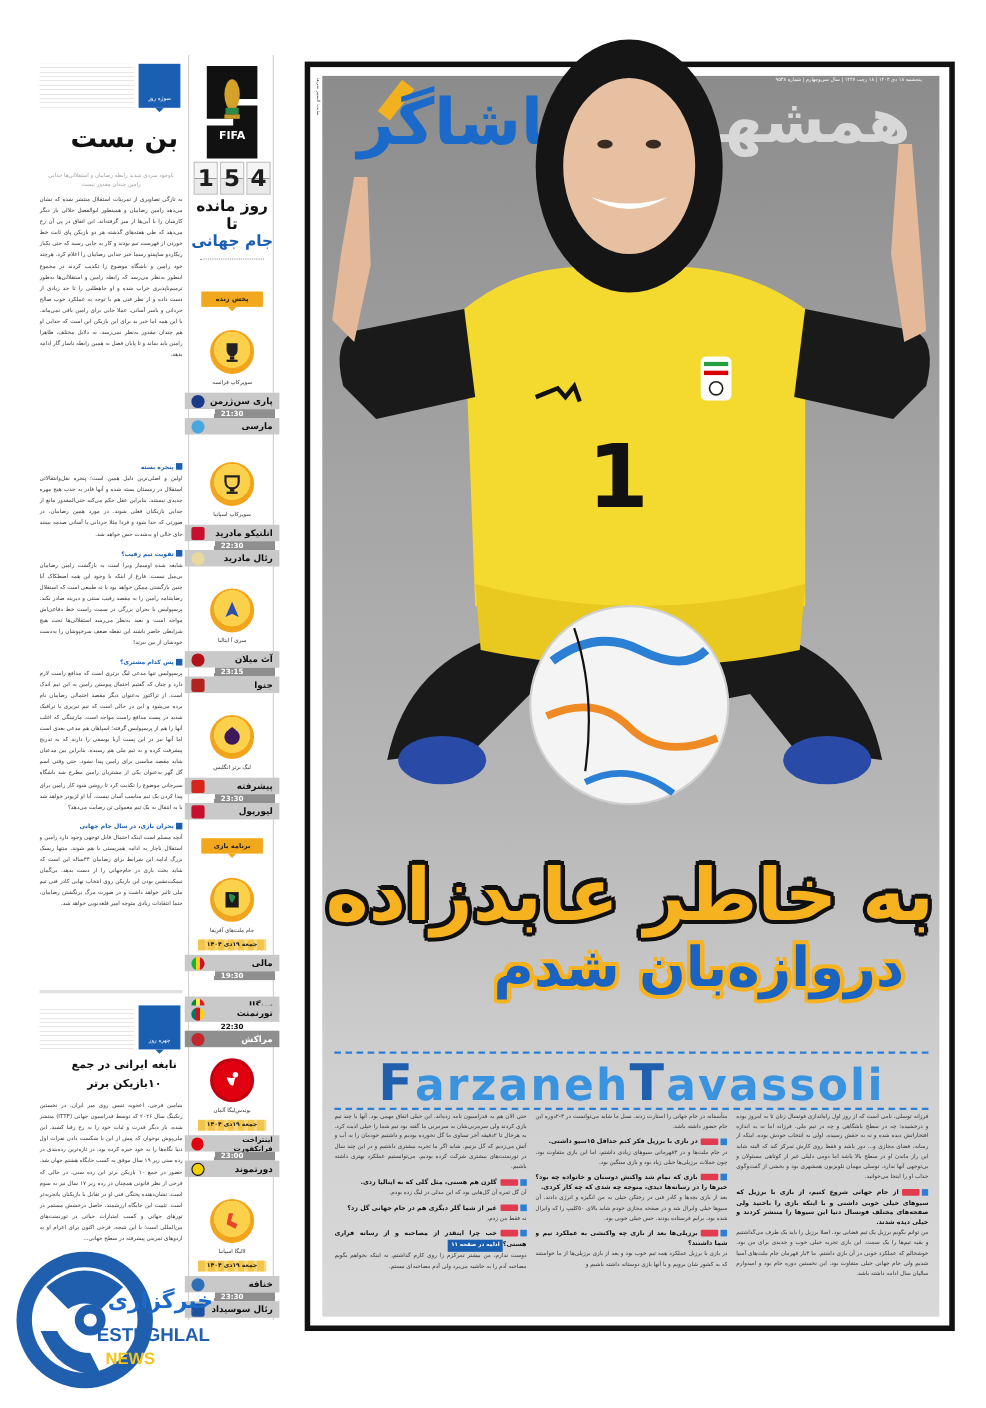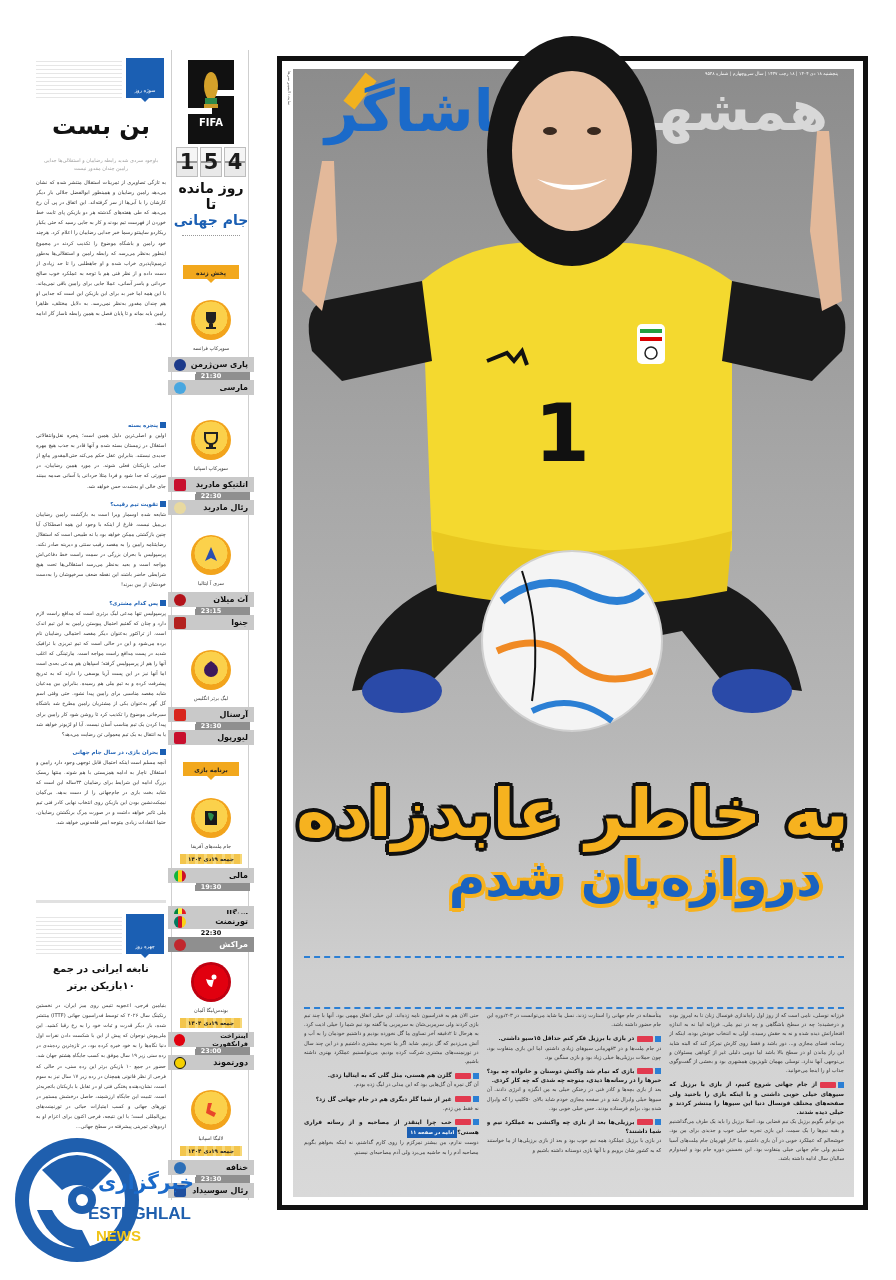--- a/index.html
+++ b/index.html
@@ -8,21 +8,21 @@
 
   
   .left-col { position: absolute; left: 36px; top: 52px; width: 130px; }
   .section-tag {
     position: absolute; width: 38px; height: 40px; background: #1b5fb3; color: #fff;
     font-size: 5px; display: flex; align-items: flex-end; justify-content: center; padding-bottom: 5px;
   }
   .section-tag::after { content: ""; position: absolute; bottom: -4px; left: 50%; margin-left: -4px;
     border-left: 4px solid transparent; border-right: 4px solid transparent; border-top: 4px solid #1b5fb3; }
   .tag-lines { position: absolute; height: 40px; background: repeating-linear-gradient(#fff 0 3px, #e6e6e6 3px 4px); }
-  .headline { position: absolute; font-weight: bold; text-align: center; color: #111; }
+  .headline { position: absolute; font-weight: bold; text-align: center; color: #111; margin-left: 12px; }
   .subline { position: absolute; text-align: center; color: #a0a0a0; font-size: 5px; line-height: 8px; }
   .body-text { position: absolute; font-size: 5.1px; line-height: 10.1px; color: #333; text-align: justify; overflow: hidden; }
   .sub-heading { font-weight: bold; color: #1b5fb3; font-size: 5.5px; }
   .sub-heading .box { display: inline-block; width: 6px; height: 6px; background: #1b5fb3; margin-left: 2px; vertical-align: middle; }
   .para { margin-bottom: 8px; }
   .rule { position: absolute; height: 3px; background: #e1e1e1; }
 
   
   .match-col { position: absolute; left: 171px; top: 50px; width: 78px; height: 1150px; border-left: 1px solid #cfcfcf; border-right: 1px solid #cfcfcf; }
   .wc-logo { position: absolute; left: 10px; top: 6px; width: 58px; height: 92px; }
@@ -216,21 +216,21 @@
 
   <div class="match" style="top:600px;">
     <div class="league-badge" style="top:0;">
       <svg viewBox="0 0 22 22">
           <circle cx="11" cy="11" r="7" fill="#3d195b"></circle>
           <path d="M7 5 L11 2 L15 5z" fill="#3d195b"></path>
         </svg>
     </div>
     <div class="league-name" style="top:45px;">لیگ برتر انگلیس</div>
     <div class="team-bar" style="top:57px;">
-      <span class="tname">آرسنال</span>
+      <span class="tname">پیشرفته</span>
       <span class="crest" style="background:#d8251c; border-radius:2px;"></span>
     </div>
     <div class="time-band" style="top:72px;">23:30</div>
     <div class="team-bar" style="top:80px;">
       <span class="tname">لیورپول</span>
       <span class="crest" style="background:#c8102e; border-radius:2px;"></span>
     </div>
   </div>
 
   <div class="orange-label" style="top:712px;">برنامه بازی</div>
@@ -348,20 +348,23 @@
     <circle cx="290" cy="610" r="90" fill="#f4f4f4" stroke="#d0d0d0" stroke-width="2"></circle>
     <path d="M220 570 Q260 540 300 560 Q340 580 360 560" stroke="#2b7fd4" stroke-width="8" fill="none"></path>
     <path d="M215 620 Q260 600 290 630 Q320 660 370 640" stroke="#f08a24" stroke-width="7" fill="none"></path>
     <path d="M250 680 Q290 660 330 690" stroke="#2b7fd4" stroke-width="6" fill="none"></path>
     <path d="M240 540 Q260 600 250 670" stroke="#111" stroke-width="2" fill="none"></path>
   </svg>
 
   <div class="main-headline">به خاطر عابدزاده</div>
   <div class="sub-headline">دروازه‌بان شدم</div>
   <div class="dash-line" style="top:895px;"></div>
+  <div class="latin-name">
+    <span class="cap">F</span><span>arzaneh</span><span class="cap">T</span><span>avassoli</span>
+  </div>
   <div class="dash-line" style="top:946px;"></div>
 
   <div class="interview">
     <div class="icol">
       <div>فرزانه توسلی، نامی است که از روز اول راه‌اندازی فوتسال زنان تا به امروز بوده و درخشیده؛ چه در سطح باشگاهی و چه در تیم ملی. فرزانه اما نه به اندازه افتخاراتش دیده شده و نه به حقش رسیده. اولی به انتخاب خودش بوده، اینکه از رسانه، فضای مجازی و... دور باشد و فقط روی کارش تمرکز کند که البته شاید این راز ماندن او در سطح بالا باشد اما دومی دلیلی غیر از کوتاهی مسئولان و بی‌توجهی آنها ندارد. توسلی مهمان تلویزیون همشهری بود و بخشی از گفت‌وگوی جذاب او را اینجا می‌خوانید.</div>
       <div class="q"><span class="qb"></span><span class="qtag"></span><span>از جام جهانی شروع کنیم، از بازی با برزیل که سیوهای خیلی خوبی داشتی و با اینکه بازی را باختید ولی صفحه‌های مختلف فوتسال دنیا این سیوها را منتشر کردند و خیلی دیده شدند.</span></div>
       <div>من توانم بگویم برزیل یک تیم فضایی بود. اصلا برزیل را باید یک طرف می‌گذاشتیم و بقیه تیم‌ها را یک سمت. این بازی تجربه خیلی خوب و جدیدی برای من بود. خوشحالم که عملکرد خوبی در آن بازی داشتم. ما ۳بار قهرمان جام ملت‌های آسیا شدیم ولی جام جهانی خیلی متفاوت بود. این نخستین دوره جام بود و امیدوارم سالیان سال ادامه داشته باشد.</div>
     </div>
     <div class="icol">
       <div>متأسفانه در جام جهانی را استارت زدند. نسل ما شاید می‌توانست در ۳-۲دوره این جام حضور داشته باشد.</div>

